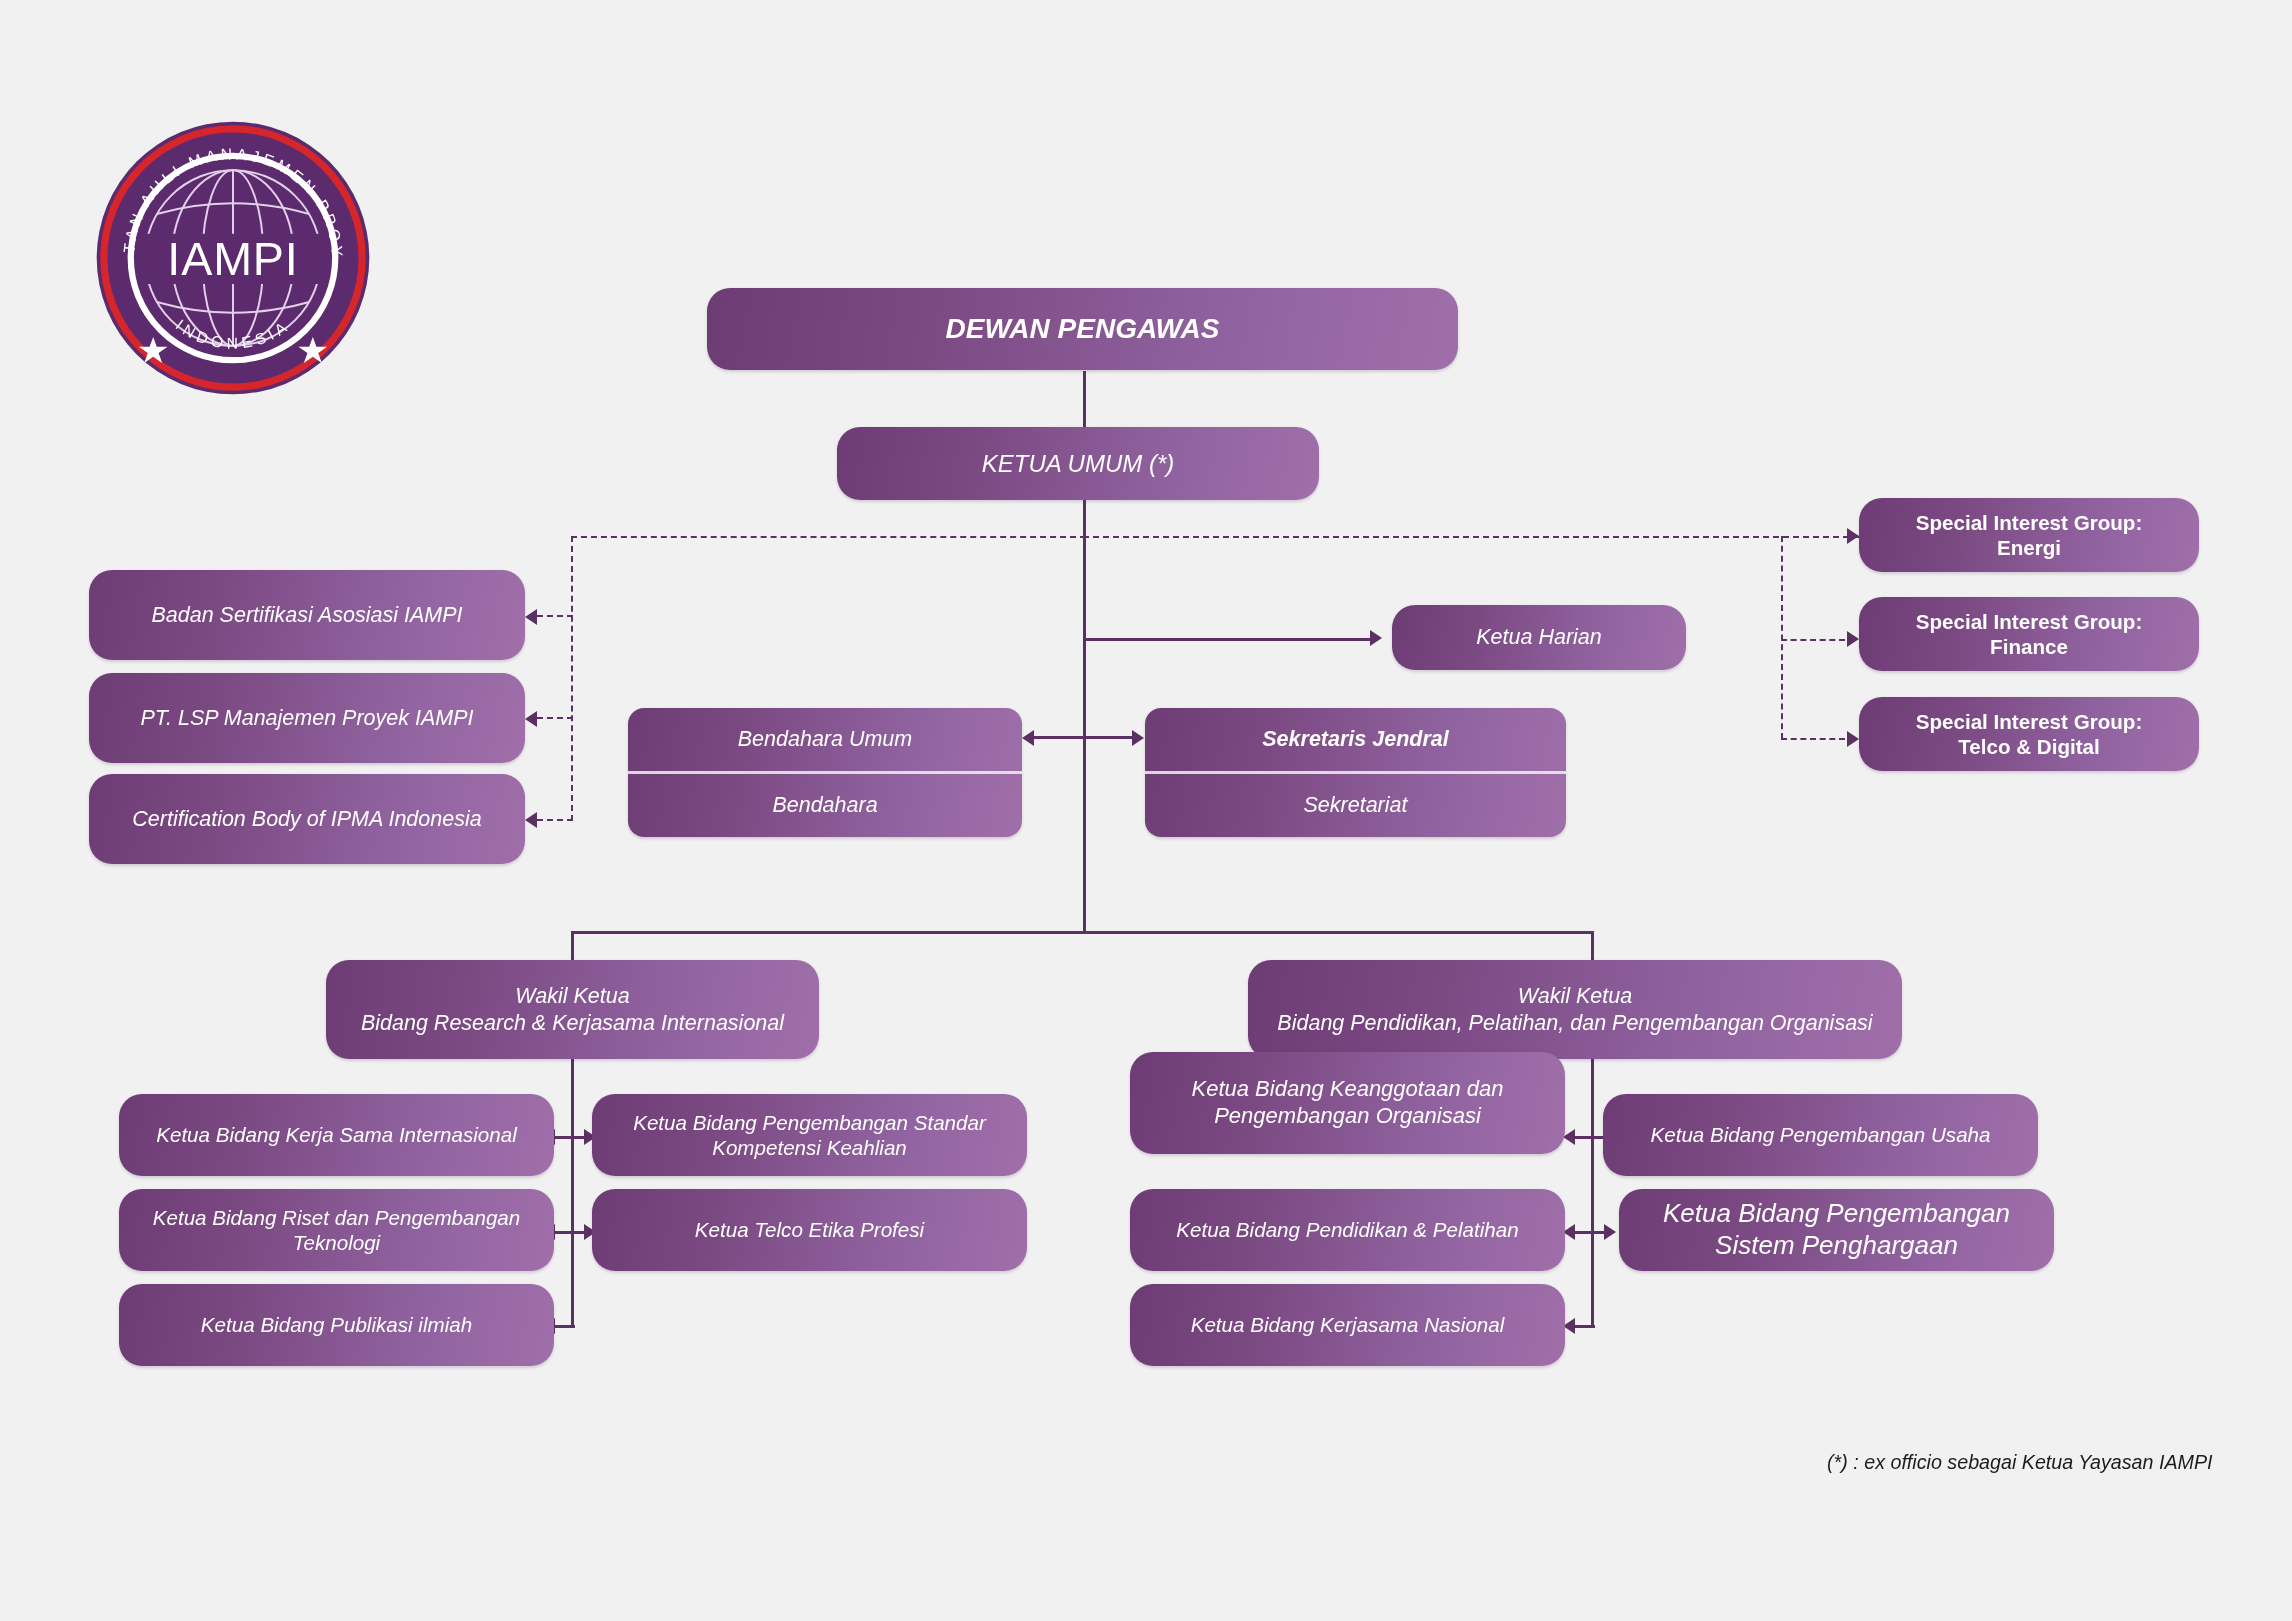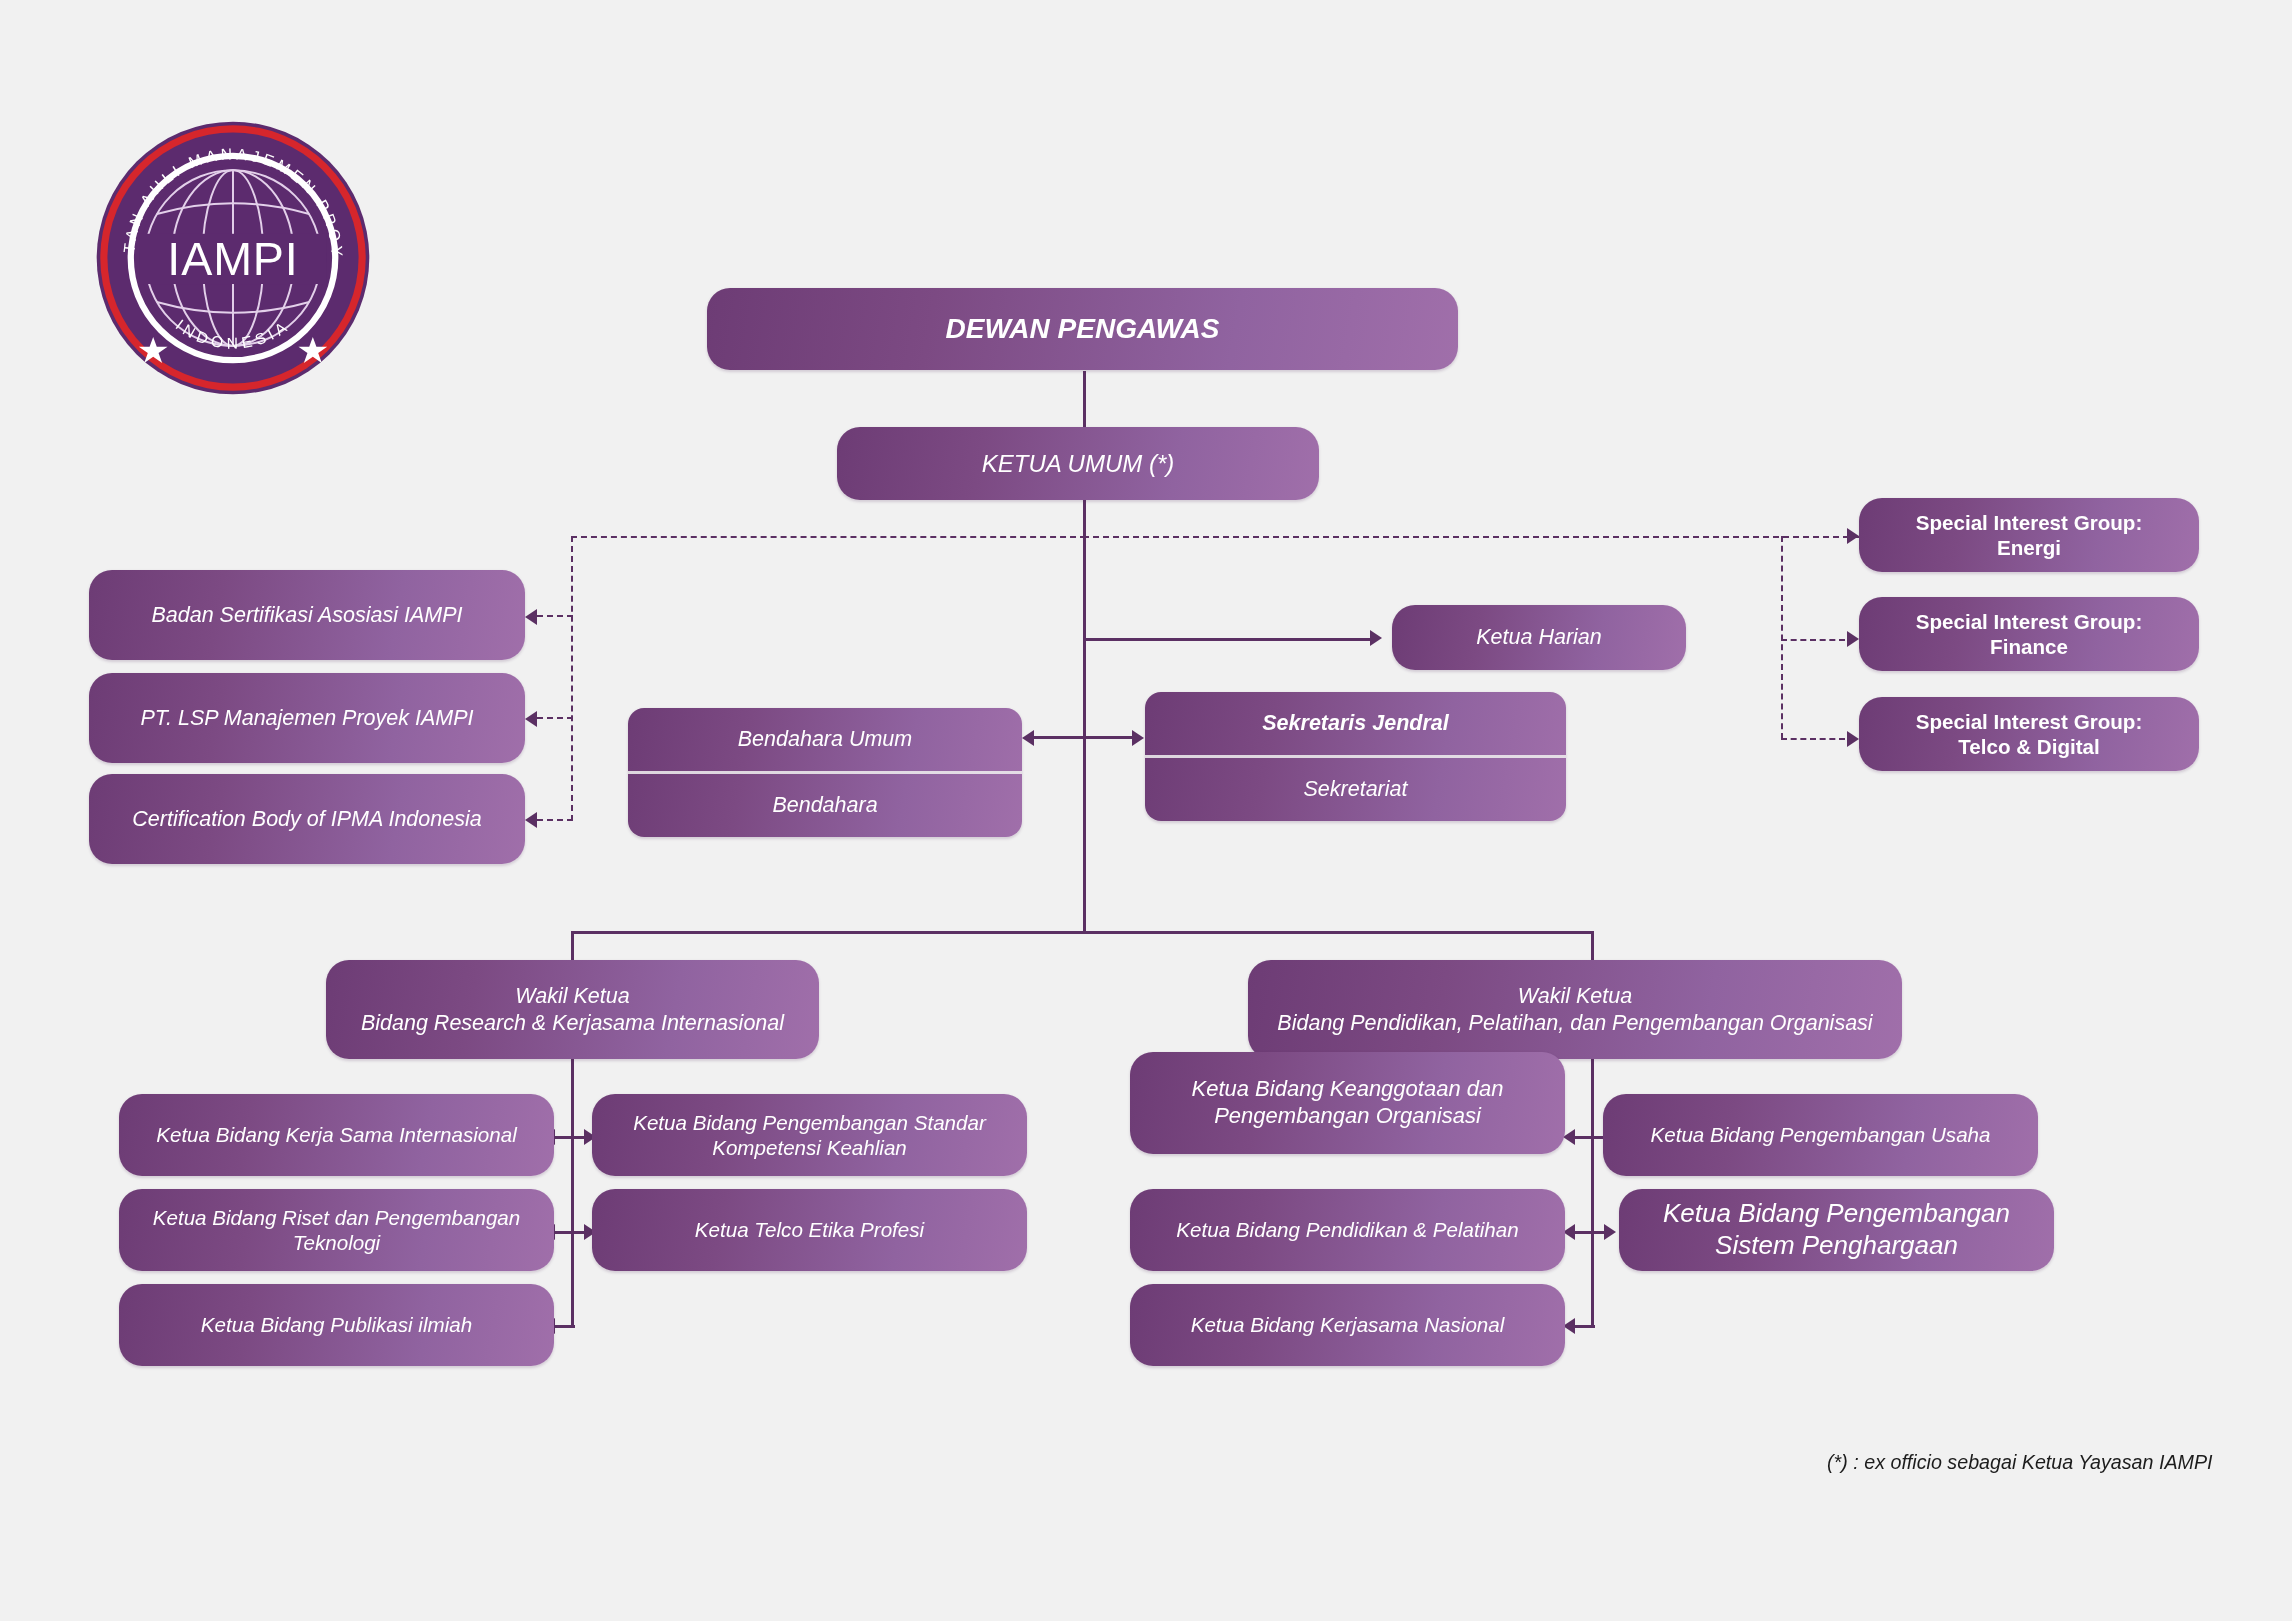--- a/index.html
+++ b/index.html
@@ -200,21 +200,21 @@
   </div>
 
   <div class="card" data-name="card-bendahara" style="left:628px;top:708px;width:394px;height:129px;">
     <div class="row top" data-name="bendahara-umum-label">Bendahara Umum</div>
     <div class="divider" data-name="card-divider"></div>
     <div class="row" data-name="bendahara-label">Bendahara</div>
   </div>
 
   <style>[data-name="card-bendahara"] .row.top{font-weight:normal;}</style>
 
-  <div class="card" data-name="card-sekretaris-jendral" style="left:1145px;top:692px;width:421px;height:129px;">
+  <div class="card" data-name="card-sekretaris-jendral" style="left:1145px;top:708px;width:421px;height:129px;">
     <div class="row top" data-name="sekretaris-jendral-label">Sekretaris Jendral</div>
     <div class="divider" data-name="card-divider"></div>
     <div class="row" data-name="sekretariat-label">Sekretariat</div>
   </div>
 
   <div class="node" data-name="node-wakil-ketua-research" style="left:326px;top:960px;width:493px;height:99px;">
     <div>
       <div data-name="wakil-ketua-left-line1">Wakil Ketua</div>
       <div data-name="wakil-ketua-left-line2">Bidang Research &amp; Kerjasama Internasional</div>
     </div>

